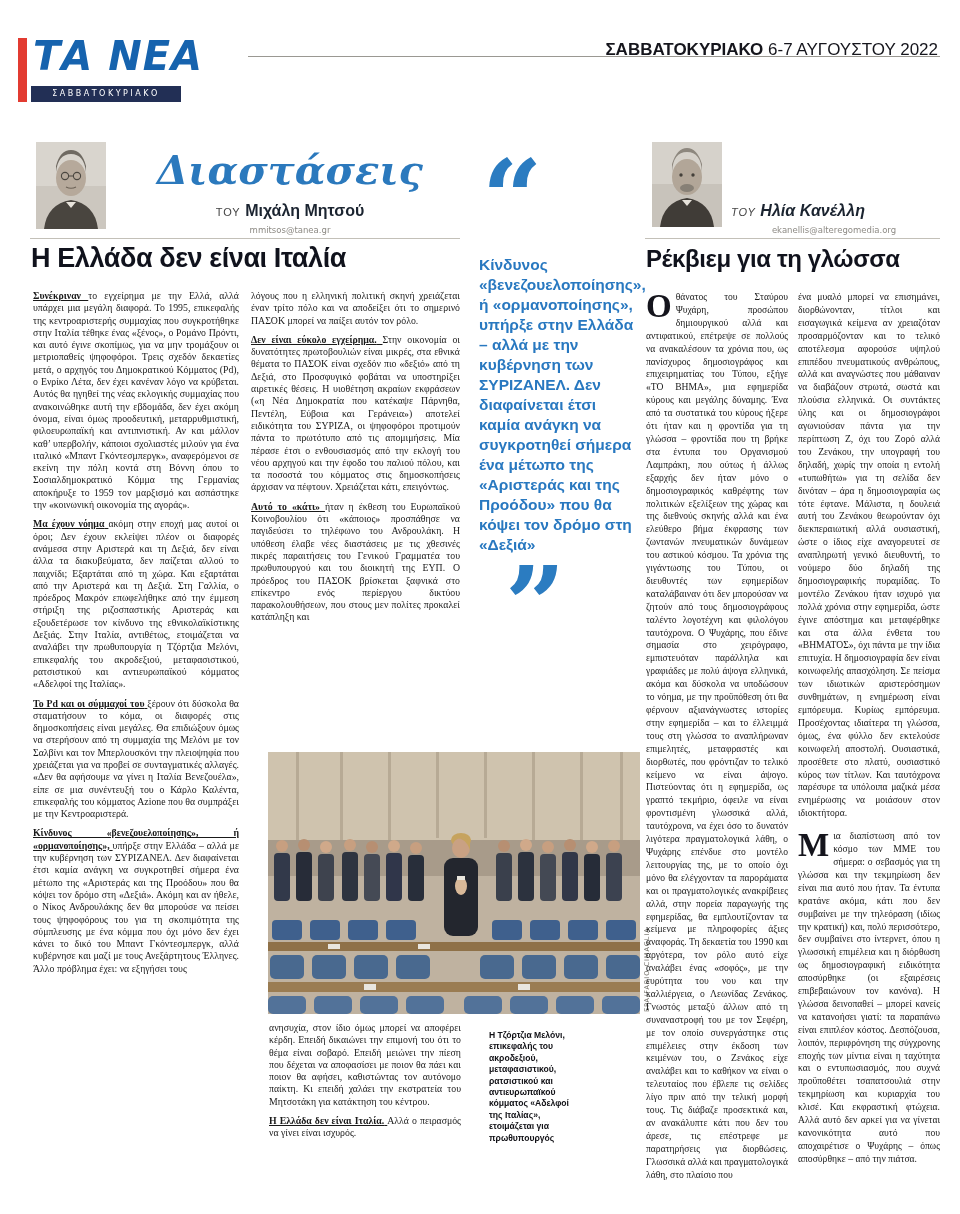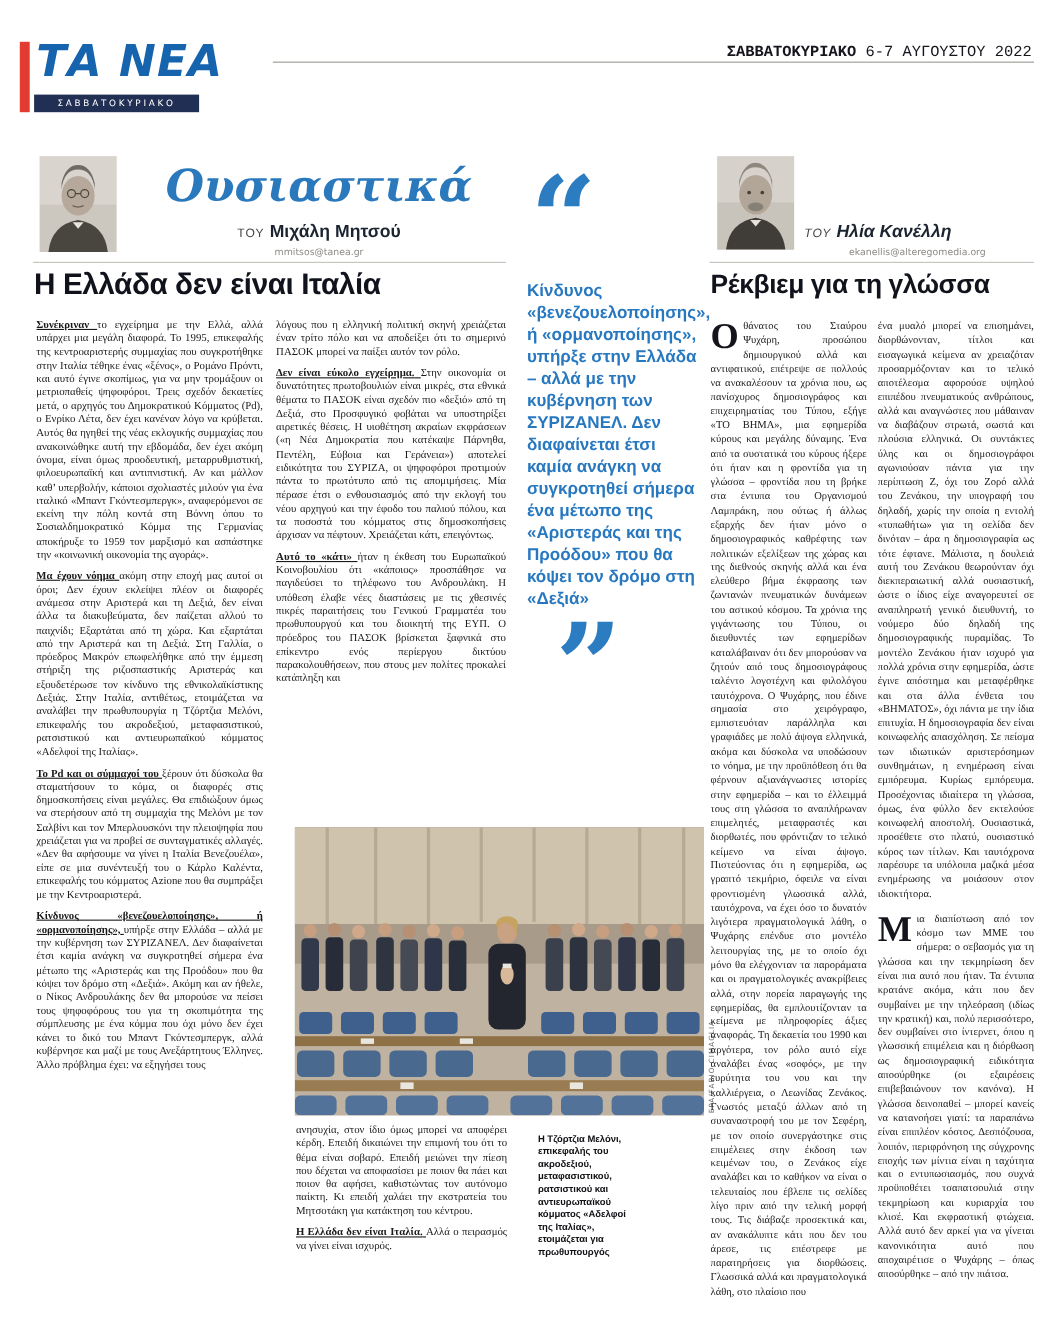--- a/index.html
+++ b/index.html
@@ -5,22 +5,22 @@
   html,body{margin:0;padding:0;background:#cfcdc8;}
   .page{position:relative;width:960px;height:1214px;background:#ffffff;overflow:hidden;
         font-family:"Liberation Serif","DejaVu Serif",serif;color:#1b1b1b;}
   
   .red-bar{position:absolute;left:18px;top:38px;width:9px;height:64px;background:#e23b31;}
   .logo{position:absolute;left:33px;top:33px;font-family:"DejaVu Sans",sans-serif;
         font-style:italic;font-weight:bold;font-size:40px;color:#1663ae;letter-spacing:1px;}
   .logo-bar{position:absolute;left:31px;top:86px;width:150px;height:16px;background:#222f55;
         color:#fff;font-family:"DejaVu Sans",sans-serif;font-size:8px;letter-spacing:2.5px;
         text-align:center;line-height:16px;}
-  .dateline{position:absolute;right:22px;top:40px;font-family:Liberation Mono, monospace;
-        font-size:14px;color:#15151c;}
+  .dateline{position:absolute;right:22px;top:40px;font-family:Liberation Sans, sans-serif;
+        font-size:17px;color:#15151c;}
   .dateline .dl-b{font-weight:bold;}
   .top-rule{position:absolute;left:248px;right:20px;top:56px;border-top:1px solid #9a9892;}
   
   .ap{position:absolute;overflow:hidden;background:#d8d4cd;}
   .ap-l{left:36px;top:142px;width:70px;height:87px;}
   .ap-r{left:652px;top:142px;width:70px;height:85px;}
   .col-title{position:absolute;font-family:"DejaVu Serif",serif;font-style:italic;font-weight:bold;
         color:#2b79bd;text-align:center;}
   .ct-l{left:120px;top:146px;width:340px;font-size:40px;}
   .ct-r{left:728px;top:150px;width:212px;font-size:35px;}
@@ -92,21 +92,21 @@
       <ellipse cx="35" cy="36" rx="15" ry="18" fill="#b6a99b"></ellipse>
       <path d="M20 30 Q22 12 35 12 Q48 12 50 30 L50 24 Q46 8 35 8 Q24 8 20 24 Z" fill="#6f6a62"></path>
       <circle cx="29" cy="34" r="3.6" fill="none" stroke="#4b4740" stroke-width="1.1"></circle>
       <circle cx="41" cy="34" r="3.6" fill="none" stroke="#4b4740" stroke-width="1.1"></circle>
       <line x1="32.5" y1="34" x2="37.5" y2="34" stroke="#4b4740" stroke-width="1"></line>
       <path d="M30 45 Q35 47.5 40 45" stroke="#6c6257" stroke-width="1.2" fill="none"></path>
       <path d="M8 87 Q11 62 35 58 Q59 62 62 87 Z" fill="#49453f"></path>
       <path d="M30 60 L35 66 L40 60 Z" fill="#e8e4dc"></path>
     </svg>
   </div>
-  <div class="col-title ct-l">Ουσιαστικά</div>
+  <div class="col-title ct-l">Διαστάσεις</div>
   <div class="byline bl-l">
     <span class="pfx">ΤΟΥ</span>
     <span class="nm">Μιχάλη Μητσού</span>
   </div>
   <div class="email em-l">mmitsos@tanea.gr</div>
   <div class="head-rule hr-l"></div>
   <div class="headline hl-l">Η Ελλάδα δεν είναι Ιταλία</div>
 
   <div class="bcol bl" id="l-col1">
     <p><span class="lead">Συνέκριναν</span><span>το εγχείρημα με την Ελλά, αλλά υπάρχει μια μεγάλη διαφορά. Το 1995, επικεφαλής της κεντροαριστερής συμμαχίας που συγκροτήθηκε στην Ιταλία τέθηκε ένας «ξένος», ο Ρομάνο Πρόντι, και αυτό έγινε σκοπίμως, για να μην τρομάξουν οι μετριοπαθείς ψηφοφόροι. Τρεις σχεδόν δεκαετίες μετά, ο αρχηγός του Δημοκρατικού Κόμματος (Pd), ο Ενρίκο Λέτα, δεν έχει κανέναν λόγο να κρύβεται. Αυτός θα ηγηθεί της νέας εκλογικής συμμαχίας που ανακοινώθηκε αυτή την εβδομάδα, δεν έχει ακόμη όνομα, είναι όμως προοδευτική, μεταρρυθμιστική, φιλοευρωπαϊκή και αντιπνιστική. Αν και μάλλον καθ’ υπερβολήν, κάποιοι σχολιαστές μιλούν για ένα ιταλικό «Μπαντ Γκόντεσμπεργκ», αναφερόμενοι σε εκείνη την πόλη κοντά στη Βόννη όπου το Σοσιαλδημοκρατικό Κόμμα της Γερμανίας αποκήρυξε το 1959 τον μαρξισμό και ασπάστηκε την «κοινωνική οικονομία της αγοράς».</span></p>

